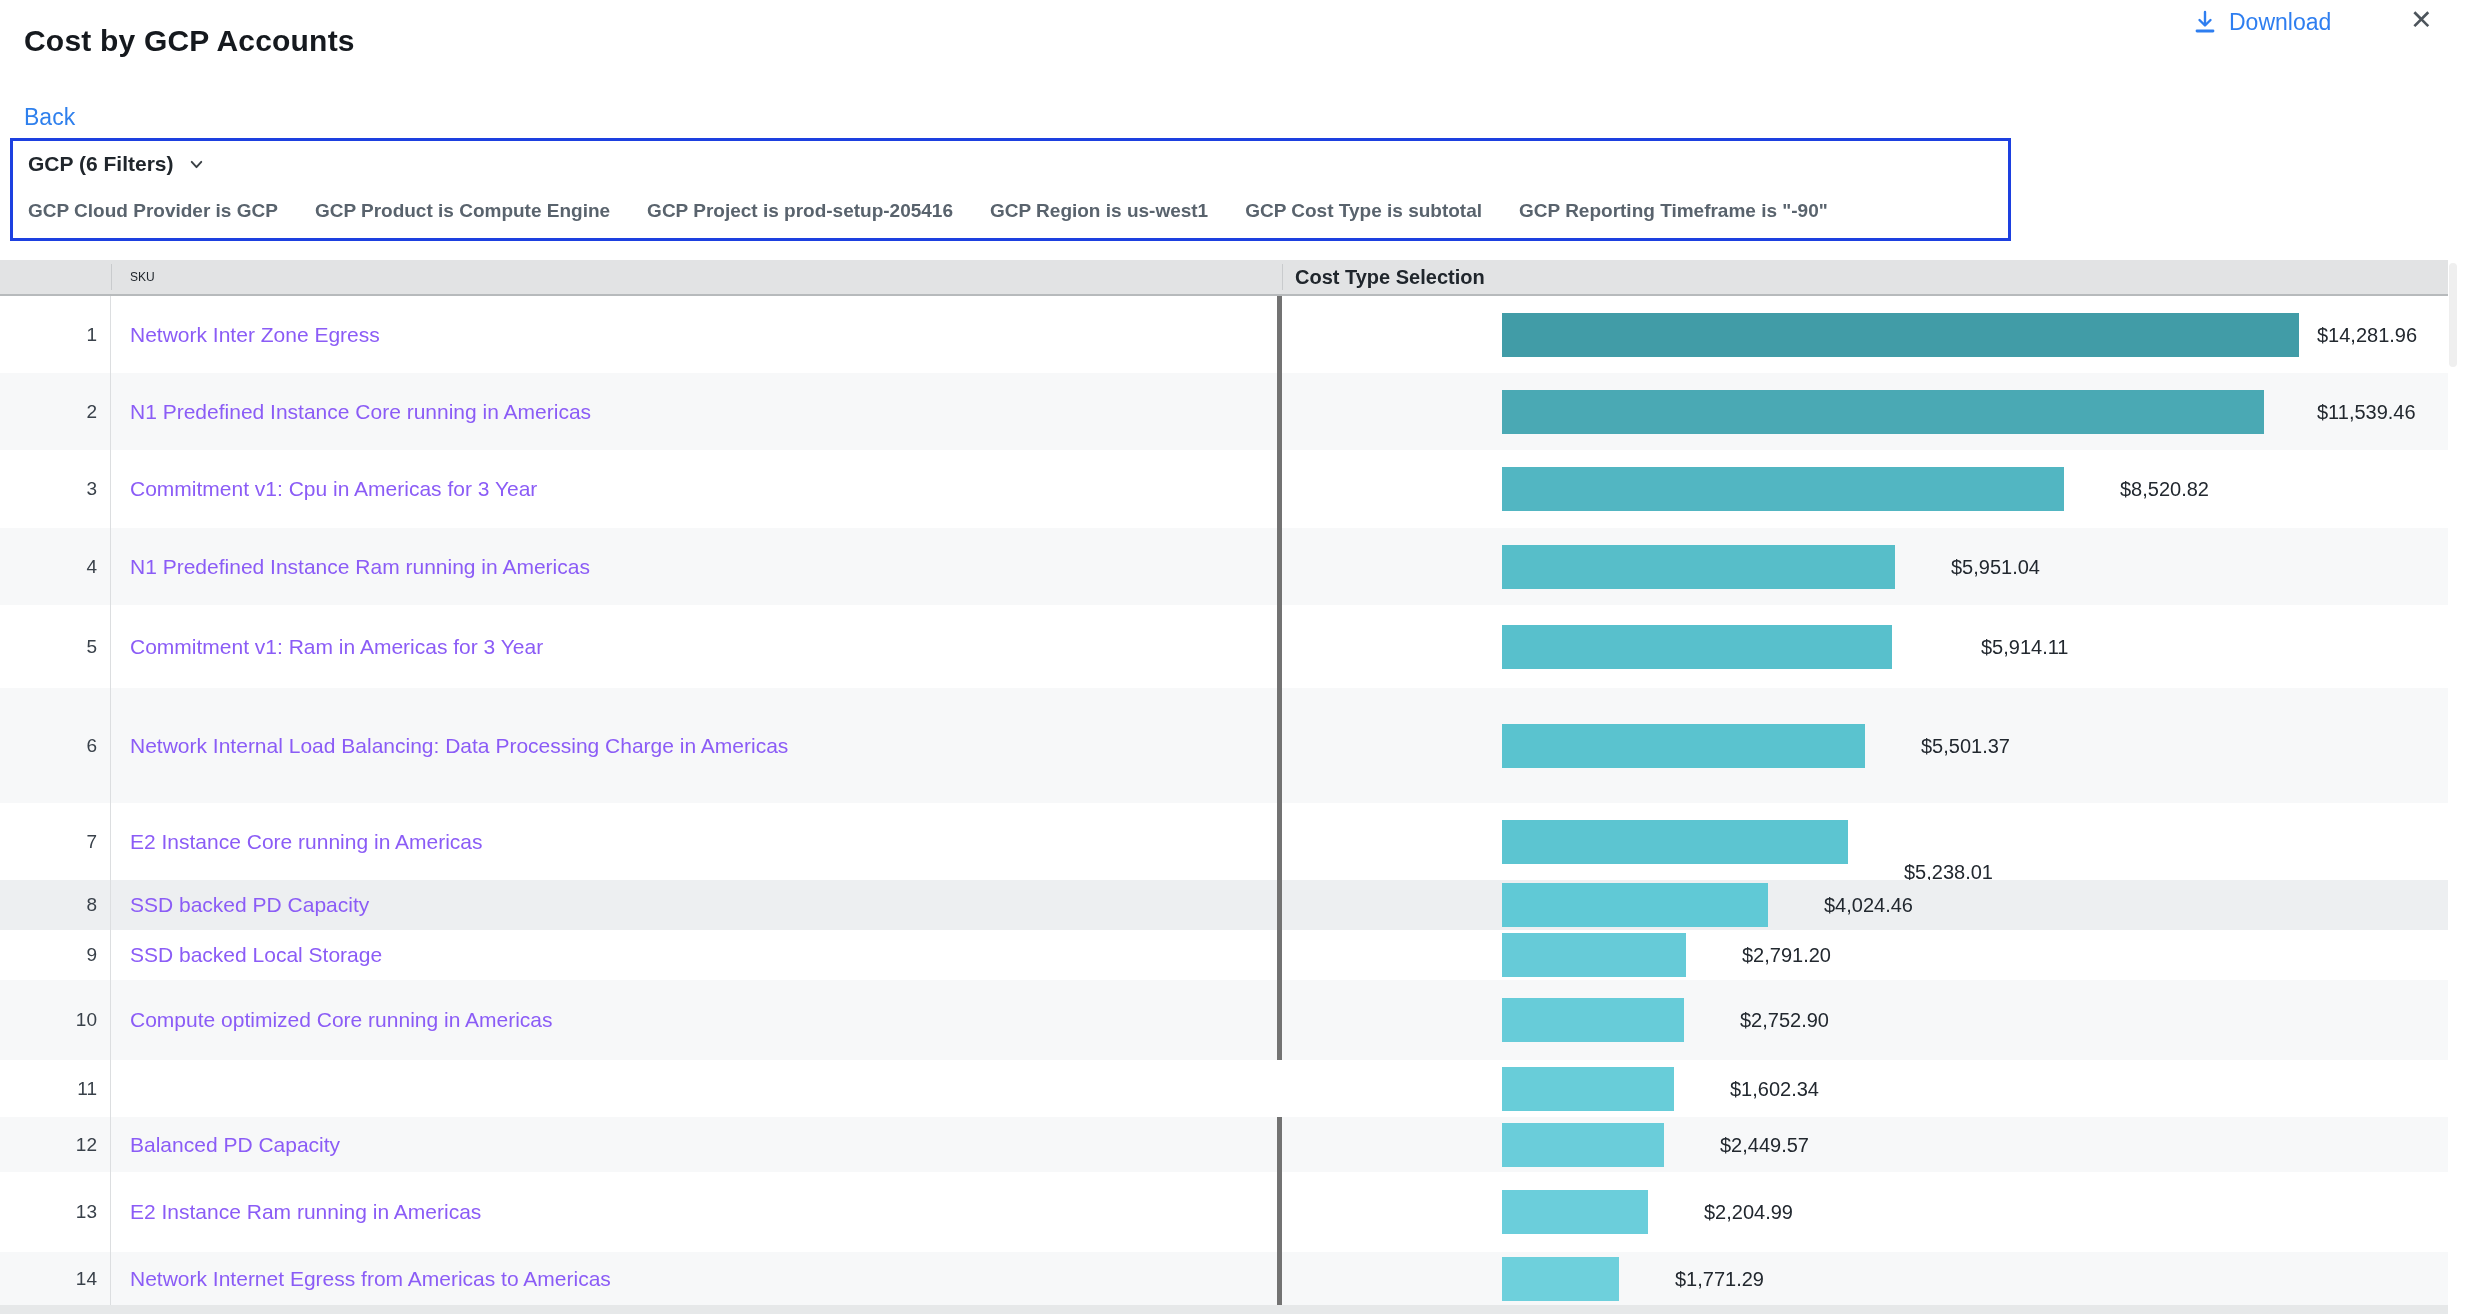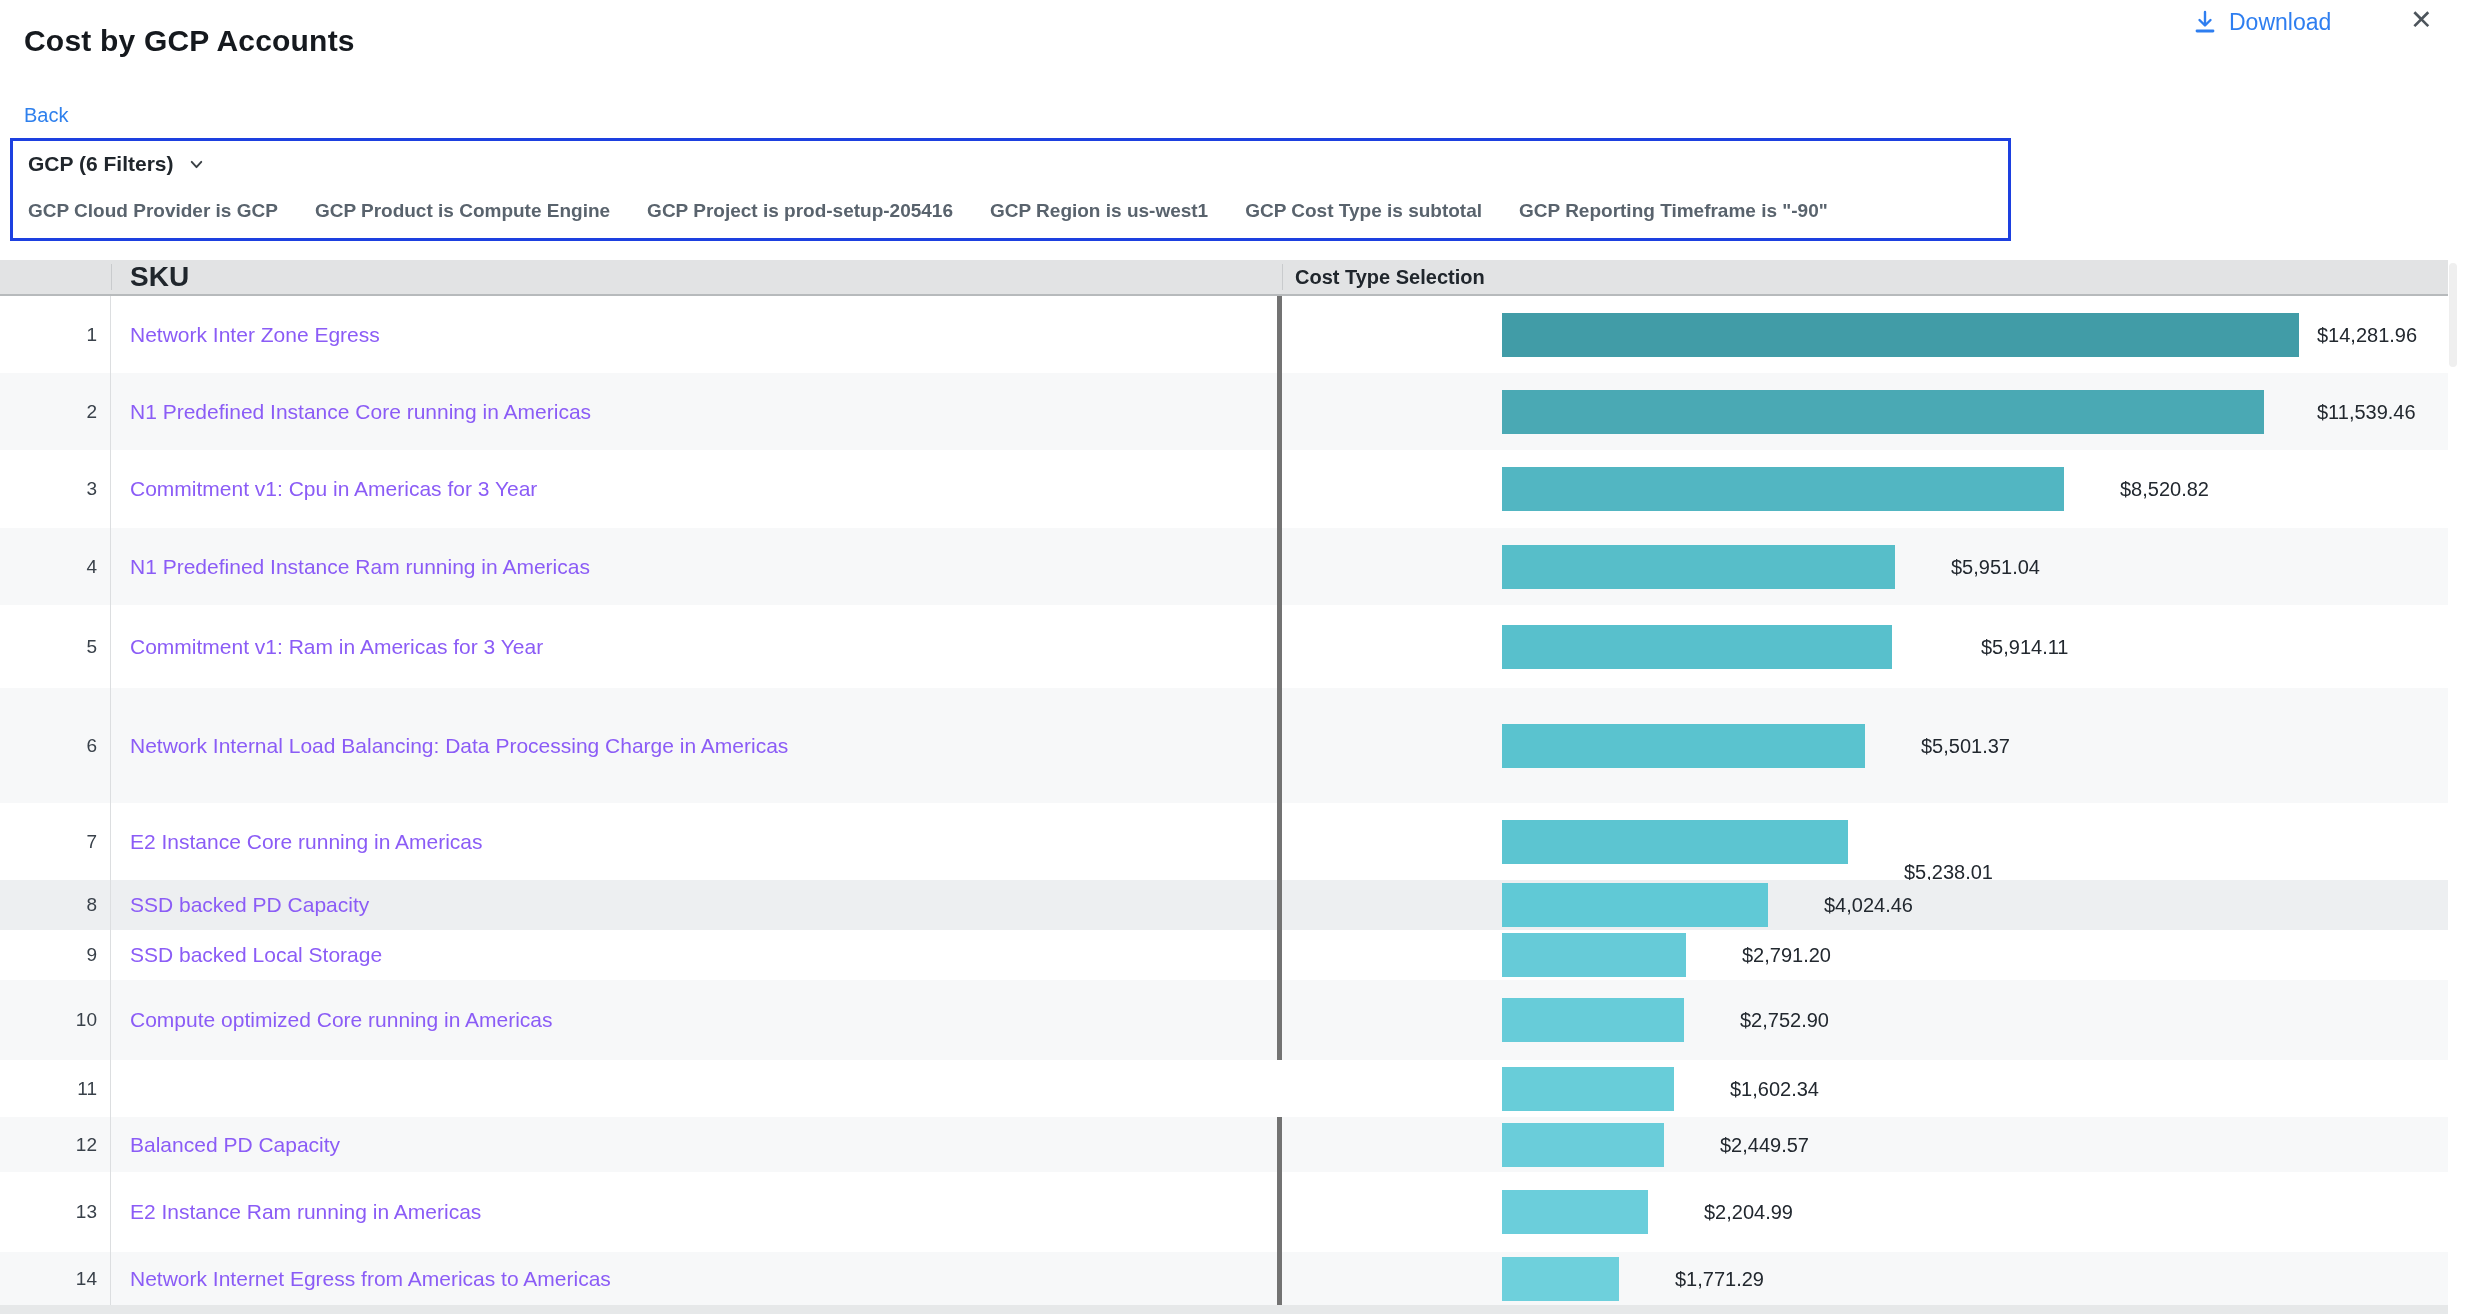--- a/index.html
+++ b/index.html
@@ -4,33 +4,33 @@
 <style>
   html,body{margin:0;padding:0}
   body{
     width:2476px;height:1314px;position:relative;overflow:hidden;
     background:#ffffff;font-family:"Liberation Sans",sans-serif;color:#20262c;
   }
   .page-title{position:absolute;left:24px;top:4px;font-size:30px;font-weight:700;color:#15191e;letter-spacing:.2px}
   .download-btn{position:absolute;left:2193px;top:9px;display:flex;align-items:center;gap:12px;
     color:#2e7ef0;font-size:23px;font-weight:500;cursor:pointer;text-decoration:none}
   .close-btn{position:absolute;left:2410px;top:1px;font-size:27px;color:#4d555c;cursor:pointer;line-height:38px}
-  .back-link{position:absolute;left:24px;top:104px;font-size:20px;color:#2f80ed;cursor:pointer;text-decoration:none}
+  .back-link{position:absolute;left:24px;top:104px;font-size:23px;color:#2f80ed;cursor:pointer;text-decoration:none}
 
   .filter-panel{position:absolute;left:10px;top:138px;width:2001px;height:103px;box-sizing:border-box;
     border:3px solid #1d40e0;background:#fff;padding:11px 0 0 15px}
   .filter-summary{display:inline-flex;align-items:center;gap:15px;font-size:21px;font-weight:600;color:#20262c;cursor:pointer}
   .filter-chips{display:flex;gap:37px;margin-top:24px;font-size:19px;font-weight:600;color:#59636d;white-space:nowrap}
 
   .cost-table{position:absolute;left:0;top:260px;width:2448px}
   .thead{position:relative;height:36px;background:#e2e3e4;border-bottom:2px solid #b7babc;box-sizing:border-box}
   .thead::before,.thead::after{content:"";position:absolute;top:4px;bottom:4px;width:1px;background:#c9cbcd}
   .thead::before{left:111px}
   .thead::after{left:1282px}
-  .th-sku{position:absolute;left:130px;top:0;line-height:34px;font-size:28px;font-weight:700;color:#20262c}
+  .th-sku{position:absolute;left:130px;top:0;line-height:34px;font-size:12px;font-weight:400;color:#20262c}
   .th-cost{position:absolute;left:1295px;top:0;line-height:34px;font-size:20px;font-weight:700;color:#20262c}
 
   .row{position:relative;box-sizing:border-box}
   .cell-num{position:absolute;left:0;top:0;bottom:0;width:111px;box-sizing:border-box;border-right:1px solid #dcdee0;
     display:flex;align-items:center;justify-content:flex-end;padding-right:13px;font-size:19px;color:#39414a}
   .cell-sku{position:absolute;left:111px;top:0;bottom:0;width:1171px;box-sizing:border-box;border-right:5px solid #737373;
     display:flex;align-items:center;padding-left:19px;font-size:21px;color:#8b5cf6}
   .cell-cost{position:absolute;left:1282px;top:0;bottom:0;right:0}
   .bar{position:absolute;left:220px;top:50%;transform:translateY(-50%);height:44px}
   .val{position:absolute;top:50%;transform:translateY(-50%);font-size:20px;color:#22282f;white-space:nowrap}

